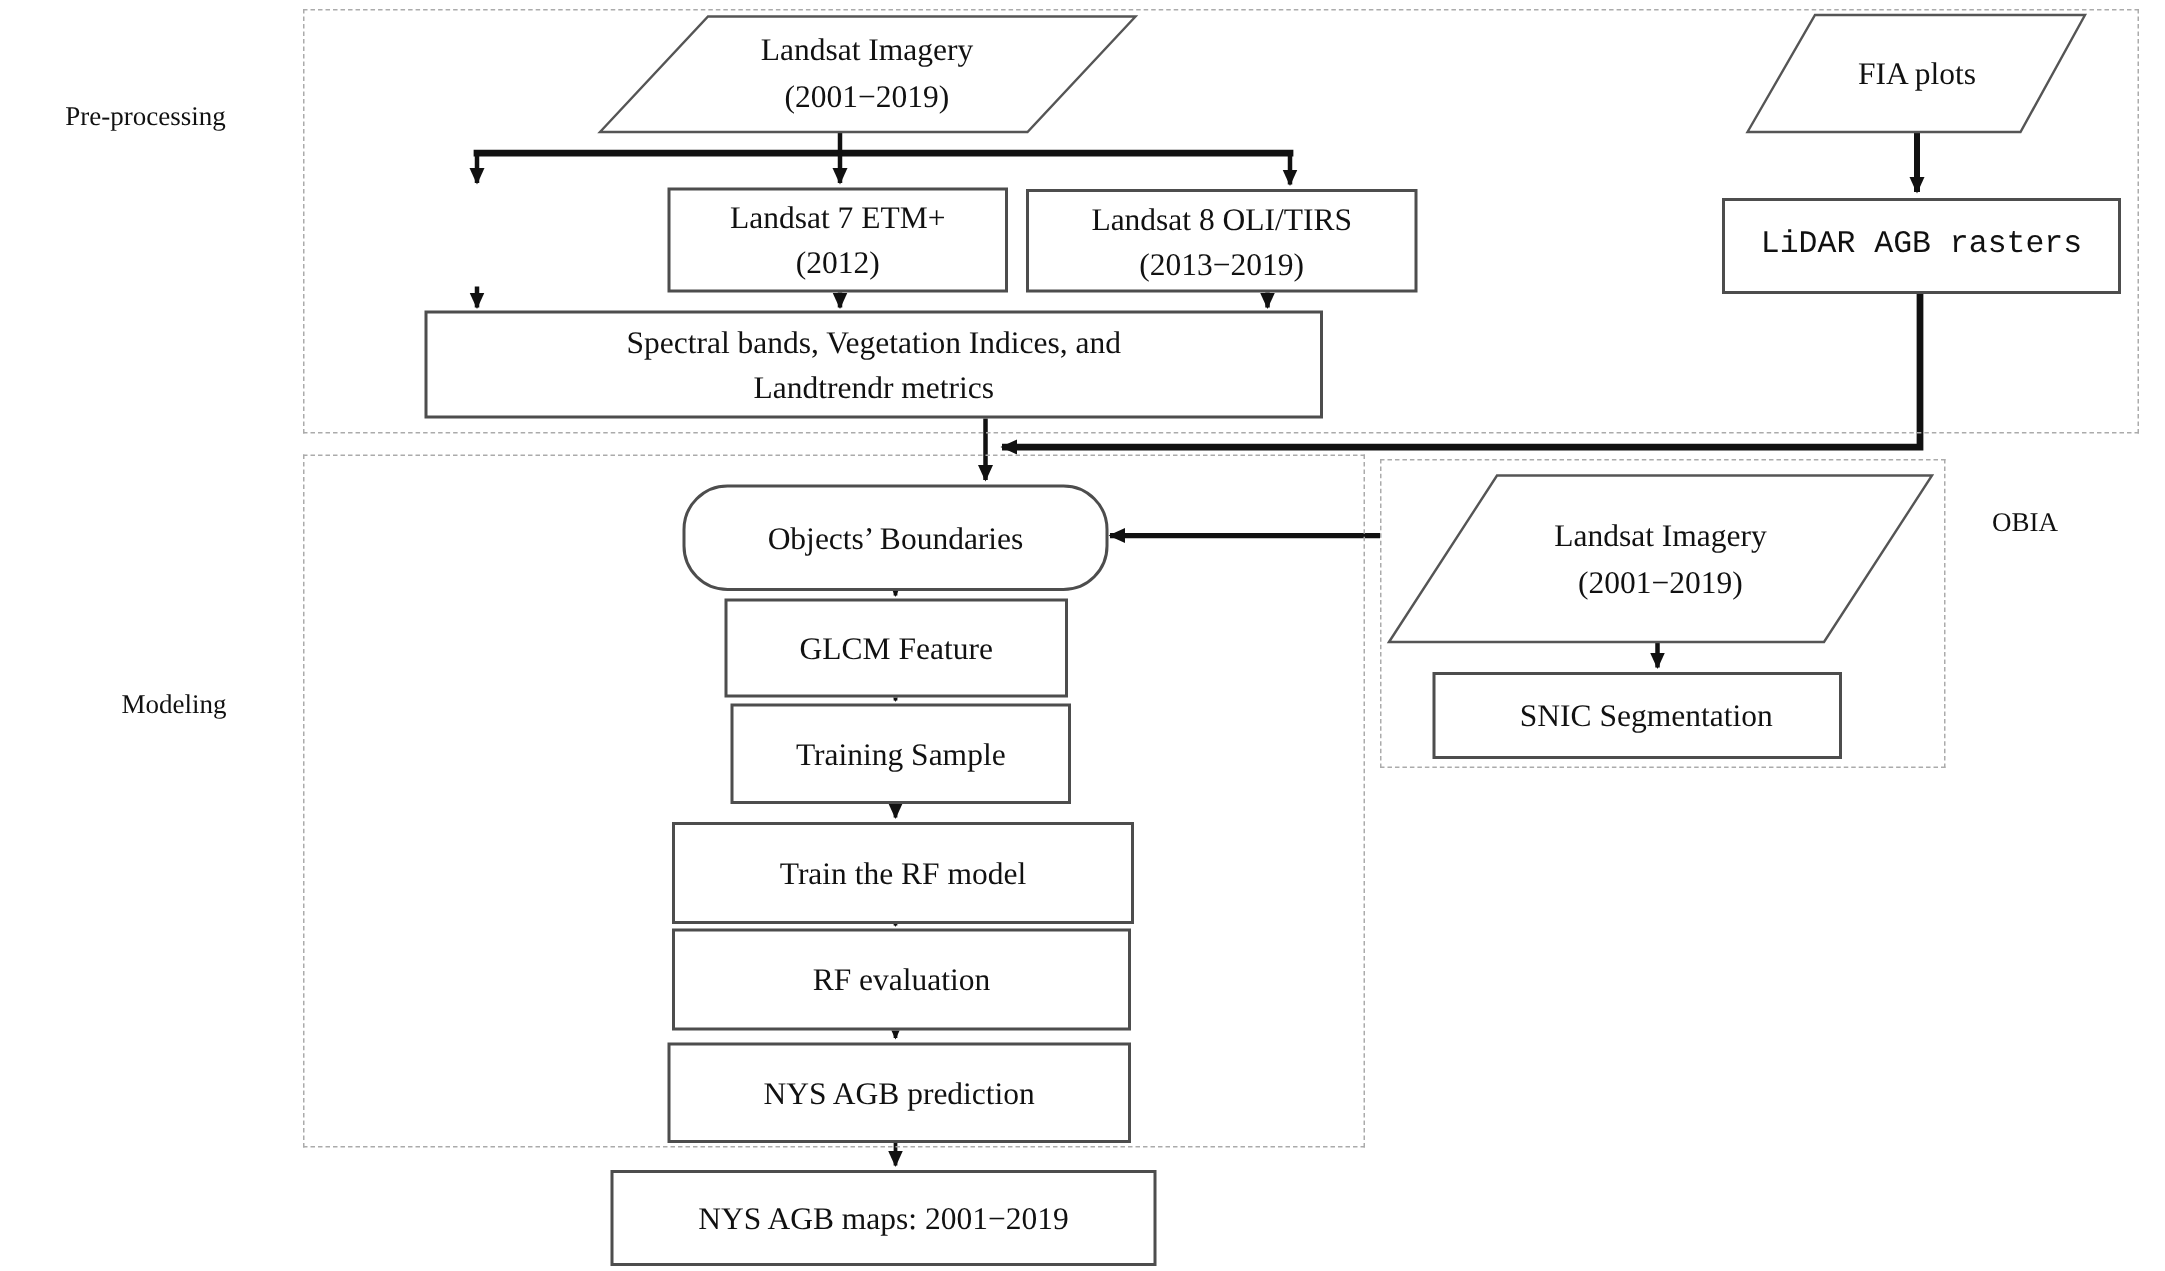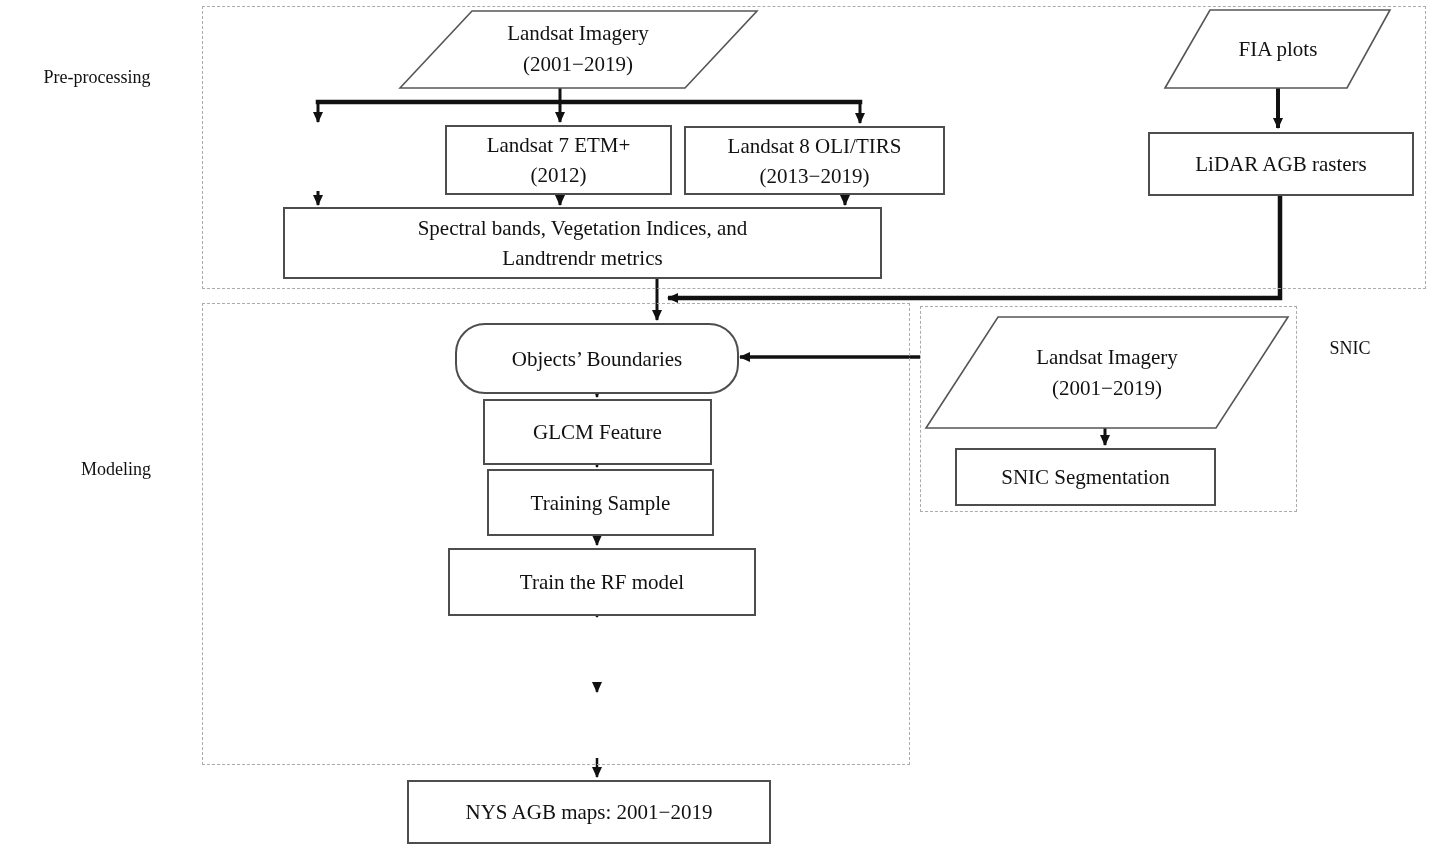--- a/index.html
+++ b/index.html
@@ -67,21 +67,21 @@
     <polygon points="1165,88 1210,10 1390,10 1347,88" fill="#ffffff" stroke="#555" stroke-width="1.6"></polygon>
     <polygon points="926,428 998,317 1288,317 1216,428" fill="#ffffff" stroke="#555" stroke-width="1.6"></polygon>
   </svg>
 
   <div class="dashed" style="left:202px;top:6px;width:1222px;height:281px;"></div>
   <div class="dashed" style="left:202px;top:303px;width:706px;height:460px;"></div>
   <div class="dashed" style="left:920px;top:306px;width:375px;height:204px;"></div>
 
   <div class="seclabel" style="left:6px;top:67px;width:182px;">Pre-processing</div>
   <div class="seclabel" style="left:36px;top:459px;width:160px;">Modeling</div>
-  <div class="seclabel" style="left:1300px;top:338px;width:100px;">SNIC</div>
+  <div class="seclabel" style="left:1300px;top:338px;width:100px;">OBIA</div>
 
   <div class="ptext" style="left:438px;top:15px;width:280px;height:68px;">
     <span>Landsat Imagery</span>
     <span>(2001−2019)</span>
   </div>
   <div class="ptext" style="left:1188px;top:34px;width:180px;height:30px;">
     <span>FIA plots</span>
   </div>
   <div class="ptext" style="left:967px;top:340px;width:280px;height:66px;">
     <span>Landsat Imagery</span>
@@ -93,38 +93,44 @@
     <span>(2012)</span>
   </div>
   <div class="node" style="left:684px;top:126px;width:257px;height:65px;">
     <span>Landsat 8 OLI/TIRS</span>
     <span>(2013−2019)</span>
   </div>
   <div class="node" style="left:283px;top:207px;width:595px;height:68px;">
     <span>Spectral bands, Vegetation Indices, and</span>
     <span>Landtrendr metrics</span>
   </div>
-  <div class="node" style="left:1148px;top:132px;width:262px;height:60px;">
+  <div class="node" style="left:1148px;top:132px;width:262px;height:60px;font-family:Liberation Mono, monospace;">
     <span>LiDAR AGB rasters</span>
   </div>
 
   <div class="node" style="left:455px;top:323px;width:280px;height:67px;border-radius:30px;">
     <span>Objects’ Boundaries</span>
   </div>
   <div class="node" style="left:483px;top:399px;width:225px;height:62px;">
     <span>GLCM Feature</span>
   </div>
   <div class="node" style="left:487px;top:469px;width:223px;height:63px;">
     <span>Training Sample</span>
   </div>
   <div class="node" style="left:448px;top:548px;width:304px;height:64px;">
     <span>Train the RF model</span>
   </div>
+  <div class="node" style="left:448px;top:619px;width:302px;height:64px;">
+    <span>RF evaluation</span>
+  </div>
+  <div class="node" style="left:445px;top:695px;width:305px;height:63px;">
+    <span>NYS AGB prediction</span>
+  </div>
 
-  <div class="node" style="left:955px;top:448px;width:257px;height:54px;">
+  <div class="node" style="left:955px;top:448px;width:257px;height:54px;padding-left:12px;">
     <span>SNIC Segmentation</span>
   </div>
 
   <div class="node" style="left:407px;top:780px;width:360px;height:60px;">
     <span>NYS AGB maps: 2001−2019</span>
   </div>
 
 </div>
 
 </body></html>

